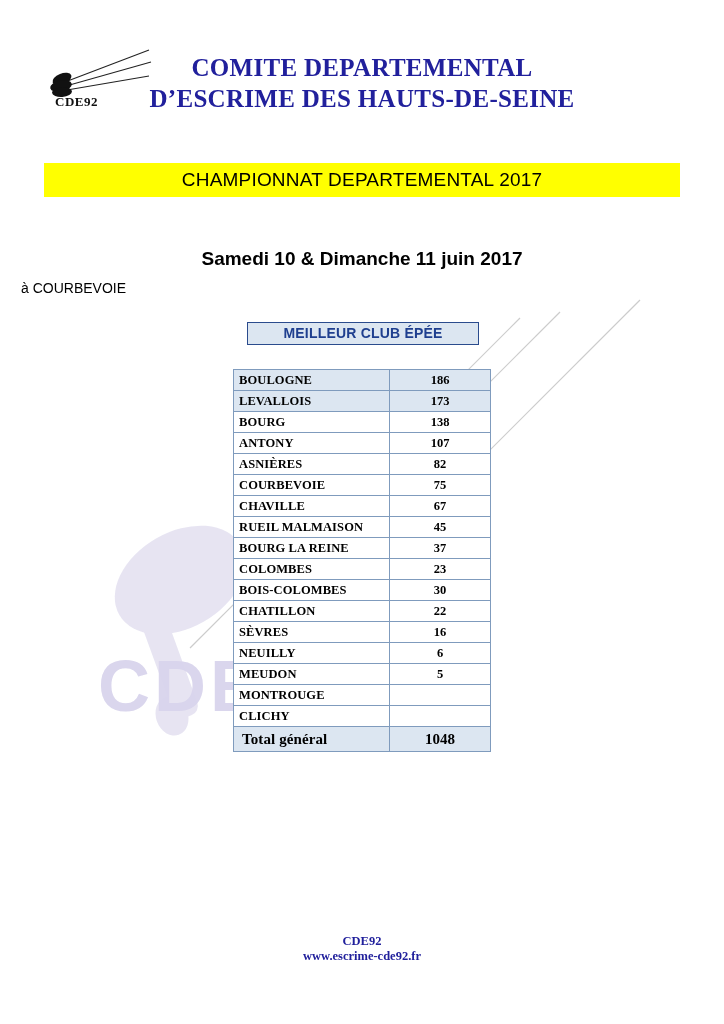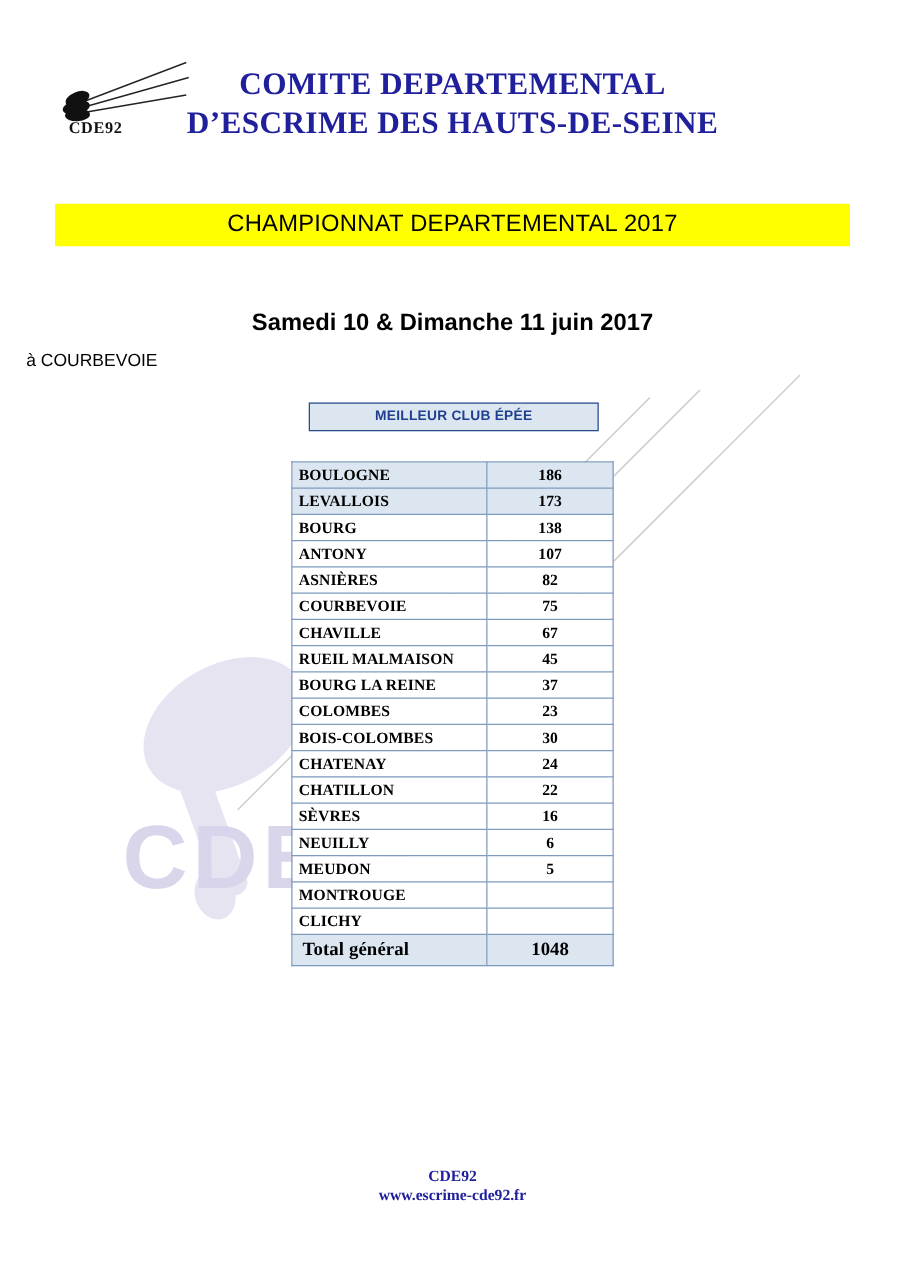--- a/index.html
+++ b/index.html
@@ -136,21 +136,21 @@
     height: 21px;
     background: #dce6f1;
     border: 1px solid #2a4b8d;
     z-index: 2;
   }
   .section-title span {
     display: block;
     line-height: 21px;
     text-align: center;
     font-family: "Liberation Sans", sans-serif;
-    font-size: 11px;
+    font-size: 14px;
     font-weight: bold;
     color: #1f3f8f;
     letter-spacing: .2px;
   }
 
   
   .table-wrap {
     position: absolute;
     left: 233px;
     top: 369px;
@@ -322,24 +322,20 @@
         </tr>
         <tr>
           <td class="club">COLOMBES</td>
           <td class="score">23</td>
         </tr>
         <tr>
           <td class="club">BOIS-COLOMBES</td>
           <td class="score">30</td>
         </tr>
         <tr>
-          <td class="club">CHATENAY</td>
-          <td class="score">24</td>
-        </tr>
-        <tr>
           <td class="club">CHATILLON</td>
           <td class="score">22</td>
         </tr>
         <tr>
           <td class="club">SÈVRES</td>
           <td class="score">16</td>
         </tr>
         <tr>
           <td class="club">NEUILLY</td>
           <td class="score">6</td>

